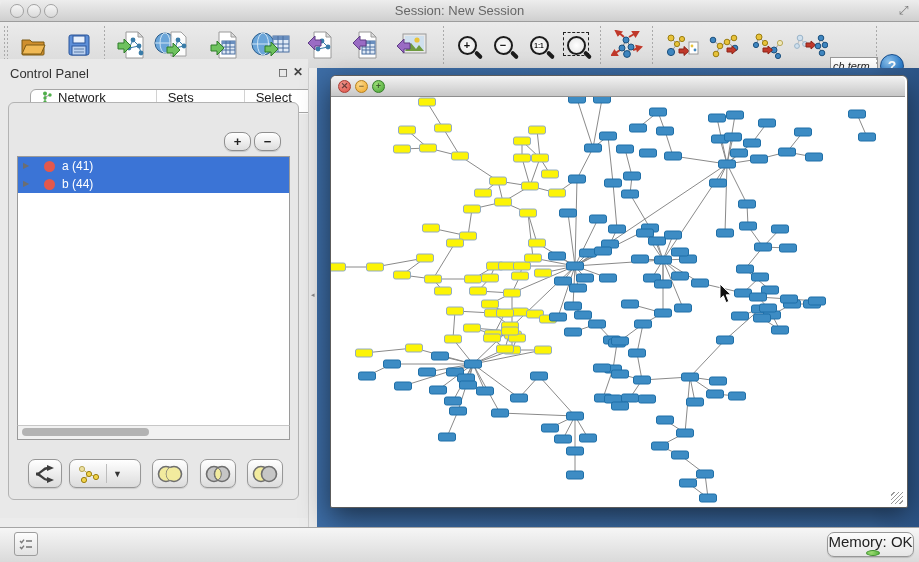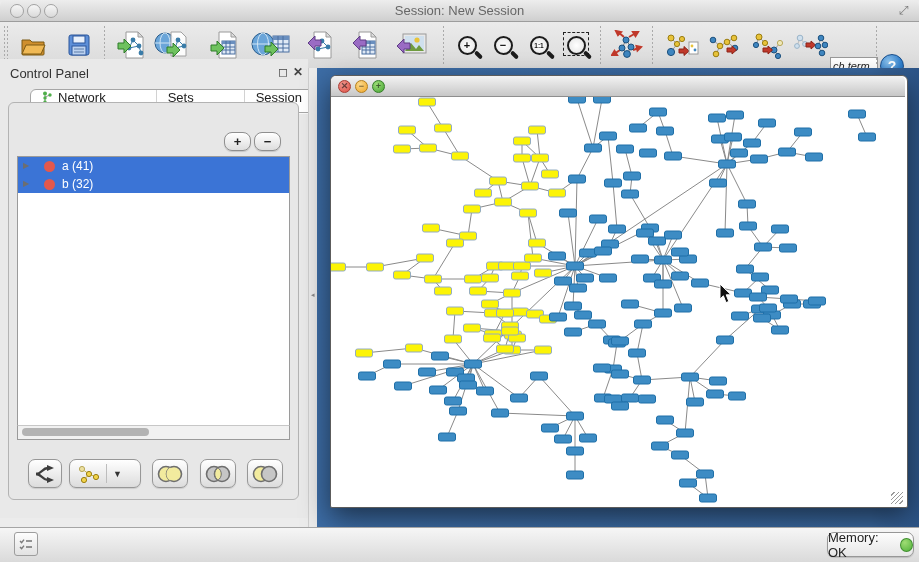--- a/index.html
+++ b/index.html
@@ -87,21 +87,21 @@
   #resize-grip{right:2px;bottom:2px;width:12px;height:12px;
     background:repeating-linear-gradient(135deg,transparent,transparent 2px,#9a9a9a 2px,#9a9a9a 3px);}
   #cursor{left:412px;top:209px;}
   
   #statusbar{left:0;top:527px;width:919px;height:35px;
     background:linear-gradient(#f6f6f6,#d9d9d9);border-top:1px solid #a5a5a5;}
   #tasks-btn{left:14px;top:4px;width:22px;height:22px;border:1px solid #9d9d9d;border-radius:3px;
     background:linear-gradient(#fdfdfd,#e2e2e2);display:flex;align-items:center;justify-content:center;}
   #memory-pill{left:827px;top:4px;width:85px;height:23px;border:1px solid #979797;border-radius:7px;
     background:linear-gradient(#fdfdfd,#e6e6e6);display:flex;align-items:center;justify-content:center;
-    font-size:13px;color:#222;box-shadow:0 1px 1px rgba(0,0,0,.15);}
+    font-size:15px;color:#222;box-shadow:0 1px 1px rgba(0,0,0,.15);flex-direction:column;}
   #memory-dot{width:12px;height:12px;border-radius:50%;margin-left:5px;
     border:1px solid #3f8f2e;background:radial-gradient(circle at 35% 30%,#9fdc74,#51b13a);}
 </style>
 </head>
 <body>
 
 <div id="titlebar" class="abs">
   <div class="abs tl-dot" style="left:10px"></div>
   <div class="abs tl-dot" style="left:27px"></div>
   <div class="abs tl-dot" style="left:44px"></div>
@@ -385,41 +385,41 @@
           <circle cx="8" cy="4" r="1.7" fill="#4faf4a"></circle>
           <circle cx="3" cy="7" r="1.7" fill="#4faf4a"></circle>
           <circle cx="3" cy="11" r="1.7" fill="#4faf4a"></circle>
         </svg>
         <span>Network</span>
       </div>
       <div class="tab">
         <span>Sets</span>
       </div>
       <div class="tab">
-        <span>Session</span>
+        <span>Select</span>
       </div>
       <div class="tab active">
         <span>Style</span>
       </div>
     </div>
 
   <div id="cp-box" class="abs">
     <div class="abs pm-btn" style="left:215px">+</div>
     <div class="abs pm-btn" style="left:245px">−</div>
 
     <div id="cp-list" class="abs">
         <div class="set-row selected">
           <span class="expander">▶</span>
           <span class="dot"></span>
           <span>a (41)</span>
         </div>
         <div class="set-row selected">
           <span class="expander">▶</span>
           <span class="dot"></span>
-          <span>b (32)</span>
+          <span>b (44)</span>
         </div>
       </div>
 
     <div id="cp-hscroll" class="abs">
       <div id="cp-hthumb" class="abs"></div>
     </div>
 
     <div class="abs act-btn" style="left:19px;width:32px">
       <svg width="22" height="18" viewBox="0 0 22 18">
         <path d="M2 9 C8 9 8 3 14 3" fill="none" stroke="#3c3c3c" stroke-width="2.4"></path>

